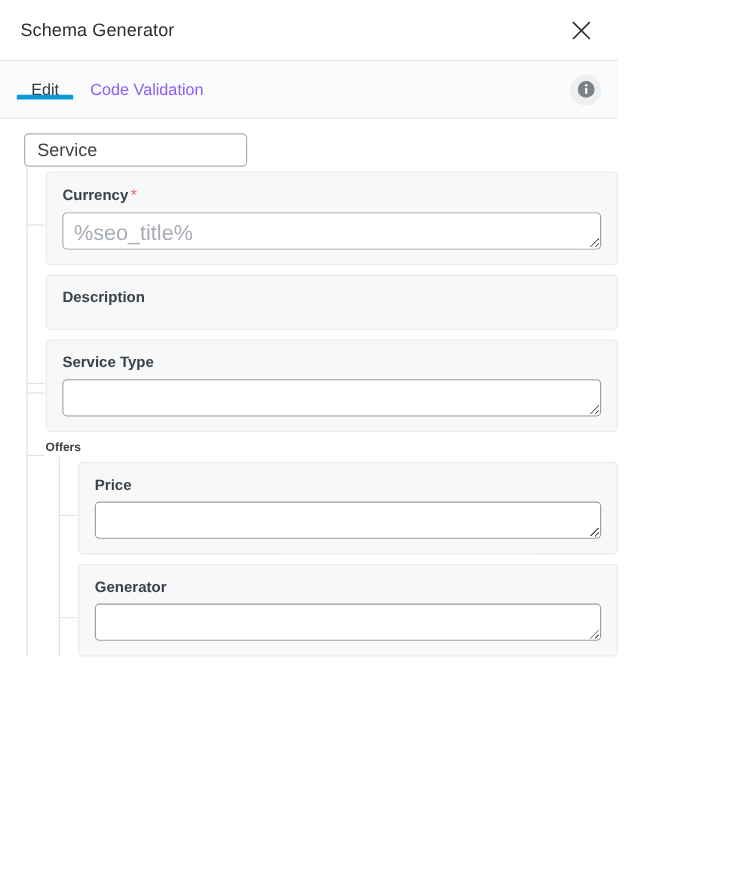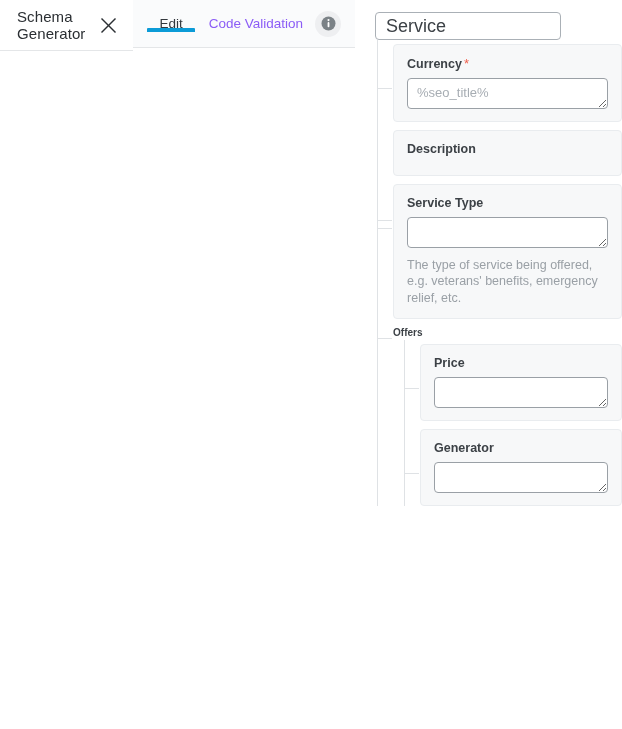--- a/index.html
+++ b/index.html
@@ -5,25 +5,25 @@
   * { box-sizing: border-box; }
   html, body {
     margin: 0; padding: 0;
     width: 622px; height: 729px;
     background: #ffffff;
     font-family: "Liberation Sans", sans-serif;
     overflow: hidden;
   }
 
   .app {
-    width: 622px; height: 729px;
-    position: relative;
-    background: #ffffff;
-    display: flex;
-    flex-direction: row;
+    width: 515px; height: 729px;
+    position: relative;
+    background: #ffffff;
+    display: flex;
+    flex-direction: column;
   }
 
   
   .titlebar {
     height: 51px;
     flex: 0 0 51px;
     background: #ffffff;
     border-bottom: 1px solid #e4e6e8;
     display: flex;
     align-items: center;
@@ -104,21 +104,21 @@
   }
   .root-chip {
     width: 186px;
     height: 28px;
     border: 1px solid #aab0b6;
     border-radius: 4px;
     background: #ffffff;
     display: flex;
     align-items: center;
     padding: 0 10px;
-    font-size: 18px;
+    font-size: 15px;
     color: #3c4146;
     cursor: text;
   }
 
   
   .tree-level {
     margin-left: 22px;
     border-left: 1px solid #dfe2e5;
     padding-top: 4px;
   }
@@ -163,21 +163,21 @@
     margin-left: 2px;
   }
 
   .ta {
     display: block;
     width: 100%;
     background: #ffffff;
     border: 1px solid #9aa0a6;
     border-radius: 4px;
     font-family: "Liberation Sans", sans-serif;
-    font-size: 13px;
+    font-size: 18px;
     color: #3c4146;
     padding: 6px 9px;
     resize: vertical;
     outline: none;
   }
   .ta::placeholder { color: #a7adb3; }
   .ta.one-line { height: 31px; }
   .ta.multi { height: 105px; }
 
   .help-text {
@@ -268,21 +268,20 @@
           </label>
         </div>
       </div>
 
       <div class="tree-node" style="--elbow:44px;">
         <div class="field-card">
           <label class="field-label">
             <span>Service Type</span>
           </label>
           <textarea class="ta one-line" placeholder="" style=""></textarea>
-          <div class="help-text">The type of service being offered, e.g. veterans' benefits, emergency relief, etc.</div>
         </div>
       </div>
 
       <div class="group-node">
         <div class="group-label">Offers</div>
 
         <div class="tree-level nested">
 
           <div class="tree-node" style="--elbow:44px;">
             <div class="field-card">

